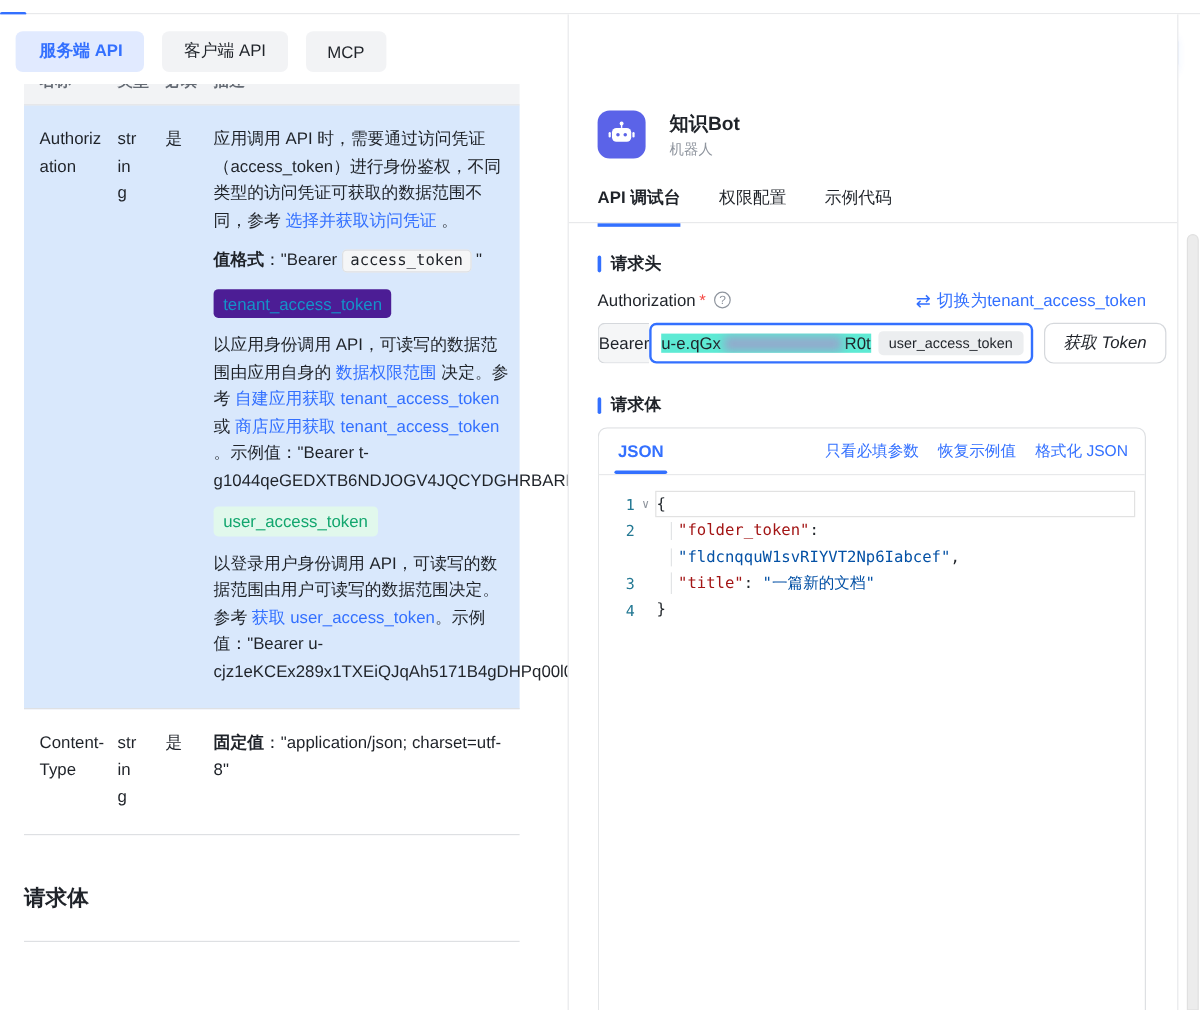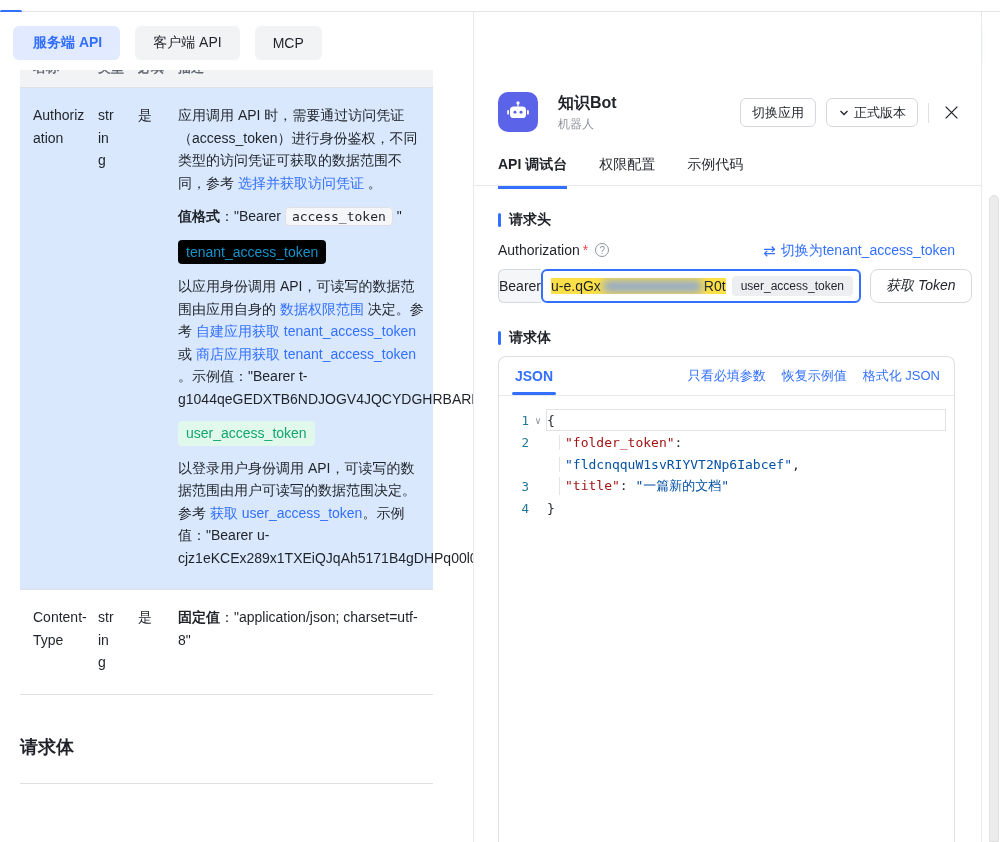--- a/index.html
+++ b/index.html
@@ -29,21 +29,21 @@
   .c-name { width:57px; margin-right:8px; word-break:break-all; }
   .c-type { width:18px; margin-right:22px; word-break:break-all; color:#1f2329; }
   .c-req  { width:26px; margin-right:14px; }
   .c-desc { flex:1; min-width:0; }
   .c-desc p { margin-bottom:11px; }
   .c-desc p:last-child { margin-bottom:0; }
   .rich .lnk { color:#3370ff; cursor:pointer; }
   .rich .bld { font-weight:700; }
   .rich .codechip { font-family:"DejaVu Sans Mono","Liberation Mono",monospace; font-size:13px;
     background:#f5f6f7; border:1px solid #dee0e3; border-radius:4px; padding:1px 6px; }
-  .rich .chipc { display:inline-block; padding:1px 8px; border-radius:4px; background:#000000; color:#1493c9; }
+  .rich .chipc { display:inline-block; padding:1px 8px; border-radius:4px; background:#4c1d95; color:#1493c9; }
   .rich .chipm { display:inline-block; padding:1px 8px; border-radius:4px; background:#e1f8ec; color:#12a66e; }
   .doc-h2 { margin-top:40px; font-size:18px; font-weight:700; color:#1f2329; }
   .doc-bottom { margin-top:24px; height:1px; background:#dee0e3; }
 
   
   .panel { position:absolute; left:473px; top:12px; width:509px; height:830px; background:#fff; border-left:1px solid #e8e9eb; border-right:1px solid #e8e9eb; }
   .p-head { position:absolute; left:24px; top:80px; right:18px; height:44px; }
   .avatar { position:absolute; left:0; top:0; width:40px; height:40px; border-radius:10px; background:#5b63e8;
     display:flex; align-items:center; justify-content:center; }
   .app-name { position:absolute; left:60px; top:1px; font-size:16px; font-weight:700; }
@@ -67,21 +67,21 @@
   .req-star { color:#f54a45; }
   .q-icon { width:14px; height:14px; margin-left:4px; border:1px solid #8f959e; border-radius:50%;
     font-size:10px; color:#8f959e; display:flex; align-items:center; justify-content:center; cursor:pointer; }
   .switch-link { position:absolute; right:0; top:0; color:#3370ff; font-size:14px; display:flex; gap:5px; align-items:center; cursor:pointer; }
 
   .token-row { position:absolute; left:24px; top:257px; right:22px; height:50px; display:flex; }
   .bearer-seg { width:73px; height:34px; background:#f5f6f7; border:1px solid #d5d8dc; border-right:none;
     border-radius:6px 0 0 6px; display:flex; align-items:center; justify-content:center; font-size:14px; }
   .token-input { width:320px; height:34px; border:2px solid #3370ff; border-radius:6px; background:#fff;
     display:flex; align-items:center; padding:0 6px 0 8px; gap:6px; cursor:text; }
-  .token-text { flex:1; min-width:0; background:#fde047; font-size:14px; white-space:nowrap; overflow:hidden;
+  .token-text { flex:1; min-width:0; background:#5eead4; font-size:14px; white-space:nowrap; overflow:hidden;
     display:flex; align-items:center; }
   .redact { display:inline-block; width:105px; height:13px; margin:0 2px; background:#93a9cc; filter:blur(4px); border-radius:3px; }
   .token-chip { background:#eceef0; border-radius:4px; padding:3px 9px; font-size:12px; color:#1f2329; white-space:nowrap; }
   .get-token-btn { margin-left:9px; height:34px; padding:0 15px; background:#fff; border:1px solid #d5d8dc; border-radius:8px;
     font-size:14px; display:flex; align-items:center; cursor:pointer; white-space:nowrap;font-style:italic; }
 
   .body-card { position:absolute; left:24px; top:344px; right:26px; height:510px;
     border:1px solid #dee0e3; border-radius:8px 8px 0 0; border-bottom:none; background:#fff; }
   .card-head { height:39px; border-bottom:1px solid #e8e9eb; position:relative; display:flex; align-items:center; padding:0 16px; }
   .json-tab { font-size:14px; font-weight:700; color:#3370ff; position:relative; height:100%; display:flex; align-items:center; cursor:pointer; }
@@ -175,39 +175,20 @@
             <rect x="4.6" y="7" width="14.8" height="10.6" rx="3.4" fill="#fff"></rect>
             <circle cx="9.2" cy="12.3" r="1.35" fill="#5b63e8"></circle>
             <circle cx="14.8" cy="12.3" r="1.35" fill="#5b63e8"></circle>
             <rect x="2" y="10.2" width="1.7" height="4.2" rx="0.85" fill="#fff"></rect>
             <rect x="20.3" y="10.2" width="1.7" height="4.2" rx="0.85" fill="#fff"></rect>
           </svg>
         </span>
       </div>
       <div class="app-name">知识Bot</div>
       <div class="app-type">机器人</div>
-      <div class="p-head-actions">
-        <div class="ghost-btn">
-          <span>切换应用</span>
-        </div>
-        <div class="ghost-btn">
-          <span style="display:flex">
-            <svg width="12" height="12" viewBox="0 0 12 12">
-                <polyline points="2.5,4 6,7.5 9.5,4" fill="none" stroke="#1f2329" stroke-width="1.3"></polyline>
-              </svg>
-          </span>
-          <span>正式版本</span>
-        </div>
-        <div class="vdiv"></div>
-        <div class="close-btn">
-          <svg width="17" height="17" viewBox="0 0 16 16">
-              <path d="M2.5 2.5 L13.5 13.5 M13.5 2.5 L2.5 13.5" stroke="#1f2329" stroke-width="1.2"></path>
-            </svg>
-        </div>
-      </div>
     </div>
 
     <div class="p-tabs">
       <div class="p-tab active">API 调试台</div>
       <div class="p-tab">权限配置</div>
       <div class="p-tab">示例代码</div>
     </div>
     <div class="p-tabs-border"></div>
 
     <div class="sec" style="top:199px">

